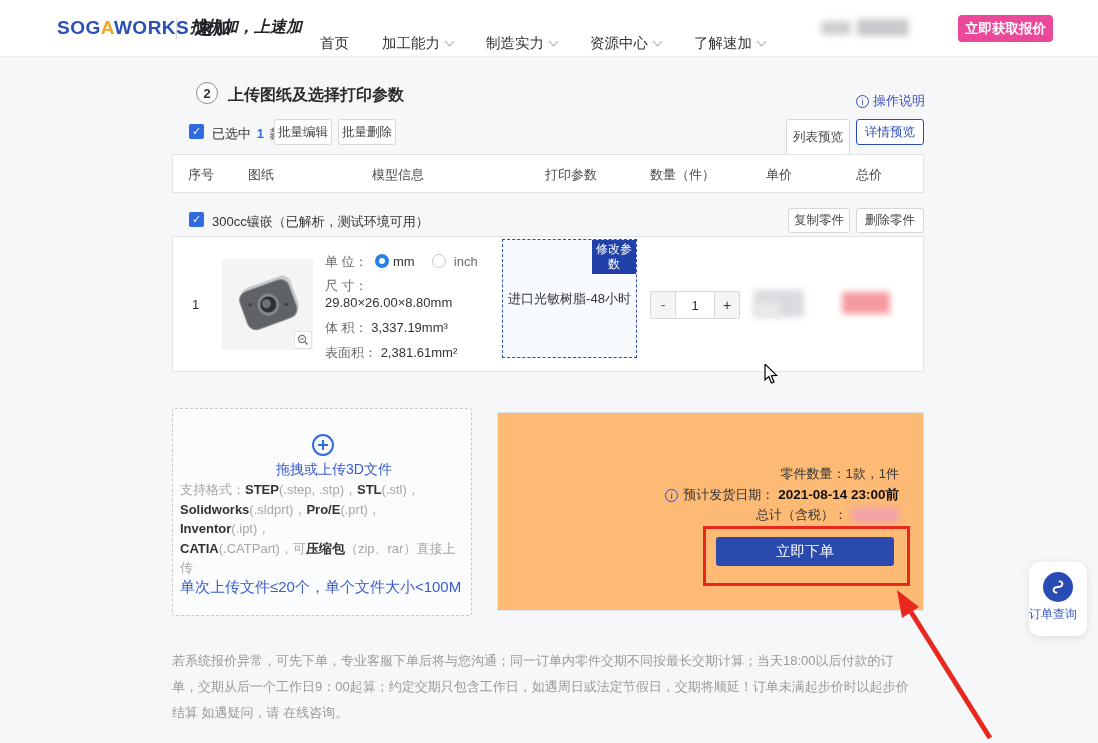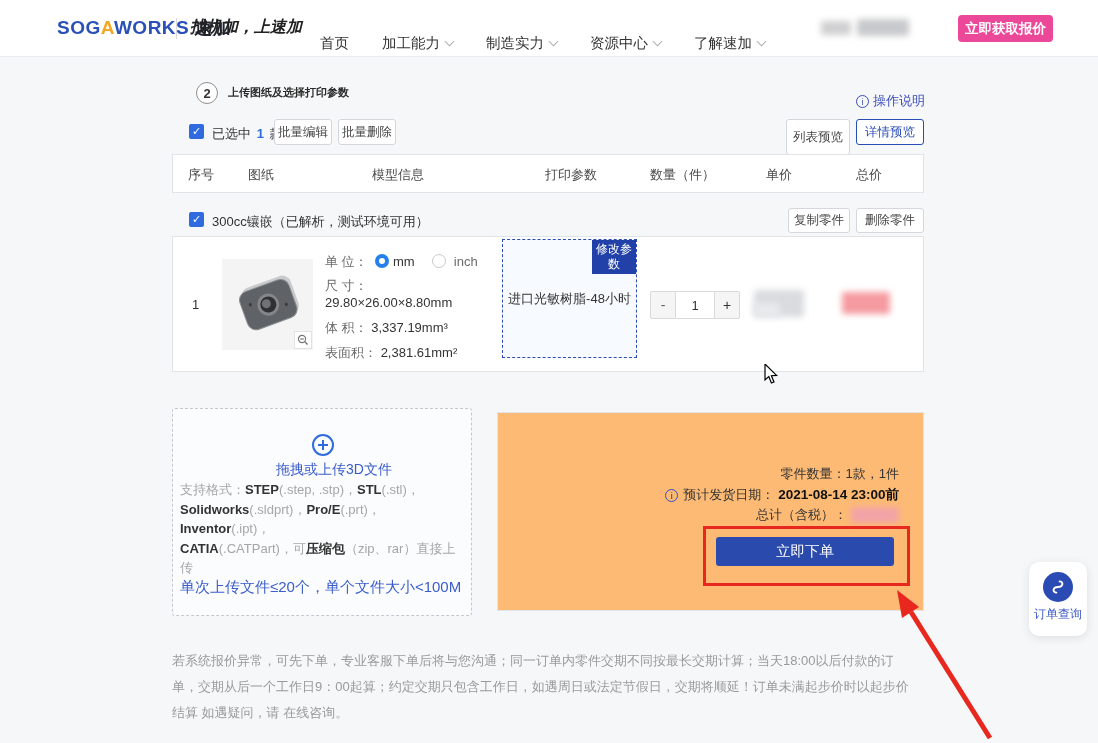--- a/index.html
+++ b/index.html
@@ -21,21 +21,21 @@
   .slogan { position:absolute; left:190px; top:17px; font-family:"Liberation Serif", serif; font-style:italic; font-weight:bold; font-size:16px; color:#222; white-space:nowrap; }
   .nav { position:absolute; left:320px; top:0; height:56px; display:flex; align-items:center; gap:33px; font-size:14.5px; color:#333;margin-top:15px; }
   .nav-item { display:flex; align-items:center; cursor:pointer; white-space:nowrap; }
   .chev { display:inline-block; width:7px; height:7px; border-right:1.5px solid #adb0b6; border-bottom:1.5px solid #adb0b6; transform:rotate(45deg); margin-left:6px; margin-top:-4px; }
   .blur-user-1 { position:absolute; left:821px; top:21px; width:30px; height:14px; background:#cfcfd1; border-radius:2px; filter:blur(3px); }
   .blur-user-2 { position:absolute; left:857px; top:19px; width:52px; height:17px; background:#c8c9cc; border-radius:2px; filter:blur(3px); }
   .quote-btn { position:absolute; left:958px; top:15px; width:95px; height:27px; background:#ec4899; color:#fff; border:none; border-radius:4px; font-size:13.5px; font-weight:bold; line-height:27px; text-align:center; cursor:pointer; font-family:inherit; }
 
   
   .step-circle { position:absolute; left:196px; top:82px; width:22px; height:22px; border:1px solid #8f8f8f; border-radius:50%; text-align:center; line-height:21px; font-size:13px; font-weight:bold; color:#333; background:#fff; }
-  .step-title { position:absolute; left:228px; top:85px; font-size:11px; font-weight:bold; color:#2b2b2b; }
+  .step-title { position:absolute; left:228px; top:85px; font-size:16px; font-weight:bold; color:#2b2b2b; }
   .help-link { position:absolute; left:856px; top:92px; font-size:13px; color:#3b4cb8; display:flex; align-items:center; gap:4px; cursor:pointer; }
   .info-i { display:inline-block; width:13px; height:13px; border:1px solid #3b4cb8; border-radius:50%; font-size:9px; line-height:12px; text-align:center; font-style:normal; }
 
   
   .checkbox { width:15px; height:15px; background:#2f6bdf; border-radius:2px; color:#fff; font-size:11px; line-height:15px; text-align:center; cursor:pointer; }
   .cb-toolbar { position:absolute; left:189px; top:124px; }
   .sel-label { position:absolute; left:212px; top:125px; font-size:13px; color:#333; }
   .sel-label b.count { color:#2f6bdf; font-weight:bold; padding:0 2px; }
   .btn-plain { background:#fff; border:1px solid #d4d7dc; border-radius:3px; font-size:12.5px; color:#444; text-align:center; cursor:pointer; font-family:inherit; }
   .btn-batch-edit { position:absolute; left:274px; top:119px; width:58px; height:26px; }
@@ -92,21 +92,21 @@
   .sum-total { top:93px; }
   .ship-value { font-weight:bold; color:#111; font-size:13.5px; margin-left:4px; }
   .blur-sum-total { display:inline-block; width:48px; height:16px; background:#f2a3a8; border-radius:2px; filter:blur(3px); margin-left:4px; }
   .order-btn { position:absolute; left:218px; top:124px; width:178px; height:29px; background:#2a4bad; border:none; border-radius:3px; color:#fff; font-size:14.5px; cursor:pointer; font-family:inherit; }
   .red-rect { position:absolute; left:703px; top:526px; width:207px; height:60px; border:3px solid #e8281e; pointer-events:none; }
 
   
   .footer-note { position:absolute; left:172px; top:648px; width:742px; font-size:13px; color:#9a9a9a; line-height:26px; }
 
   
-  .float-widget { position:absolute; left:1029px; top:562px; width:58px; height:74px; background:#fff; border-radius:10px; box-shadow:0 2px 10px rgba(0,0,0,.1); text-align:center; cursor:pointer; }
+  .float-widget { position:absolute; left:1029px; top:562px; width:58px; height:74px; background:#fff; border-radius:10px; box-shadow:0 2px 10px rgba(0,0,0,.1); cursor:pointer; }
   .fw-icon { width:30px; height:30px; border-radius:50%; background:#2a4bb4; margin:10px auto 4px; display:flex; align-items:center; justify-content:center; }
   .fw-label { font-size:12px; color:#3a57c4; }
 
   .annotation-arrow, .cursor-icon { position:absolute; pointer-events:none; }
 </style>
 </head>
 <body>
 
 <div class="header">
   <div class="logo">

